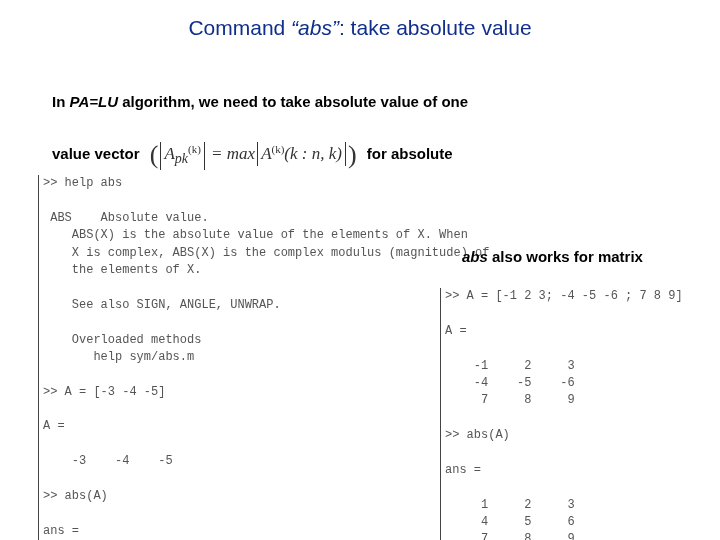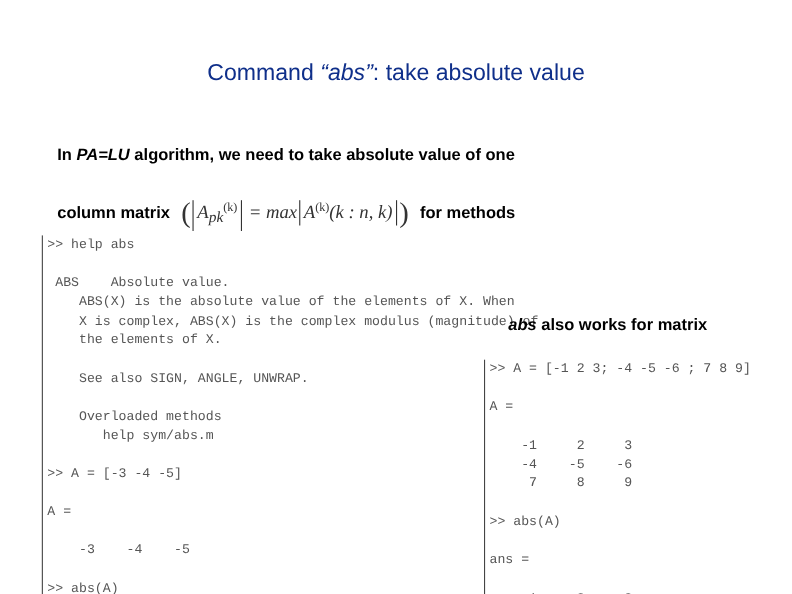--- a/index.html
+++ b/index.html
@@ -9,21 +9,20 @@
   height: 540px;
   background: #fff;
   font-family: Arial, Helvetica, sans-serif;
   color: #000;
 }
 .slide {
   position: relative;
   width: 720px;
   height: 430px;
   box-sizing: border-box;
-  margin-top: 39px;
 }
 .title {
   position: absolute;
   top: 16px;
   left: 0;
   right: 0;
   text-align: center;
   font-size: 21px;
   color: #0f2f8a;
 }
@@ -119,25 +118,25 @@
 </head>
 <body>
 <div class="slide">
 
 <div class="title">
   <span>Command </span><span class="quoted">“abs”</span><span>: take absolute value</span>
 </div>
 
 <div class="body1">
   <span>In </span><span class="palu">PA=LU</span><span> algorithm, we need to take absolute value of one</span><br>
-  <span>column matrix</span>
+  <span>value vector</span>
   <span class="formula">
     <span class="paren">(</span><span class="abs-bar"><span>A</span><span class="sub">pk</span><span class="sup">(k)</span></span><span> = max</span><span class="abs-bar"><span>A</span><span class="sup">(k)</span><span>(k : n, k)</span></span><span class="paren">)</span>
   </span>
-  <span>for methods</span>
+  <span>for absolute</span>
 </div>
 
 <div class="left-console">&gt;&gt; help abs
 
  ABS    Absolute value.
     ABS(X) is the absolute value of the elements of X. When
     X is complex, ABS(X) is the complex modulus (magnitude) of
     the elements of X.
  
     See also SIGN, ANGLE, UNWRAP.

